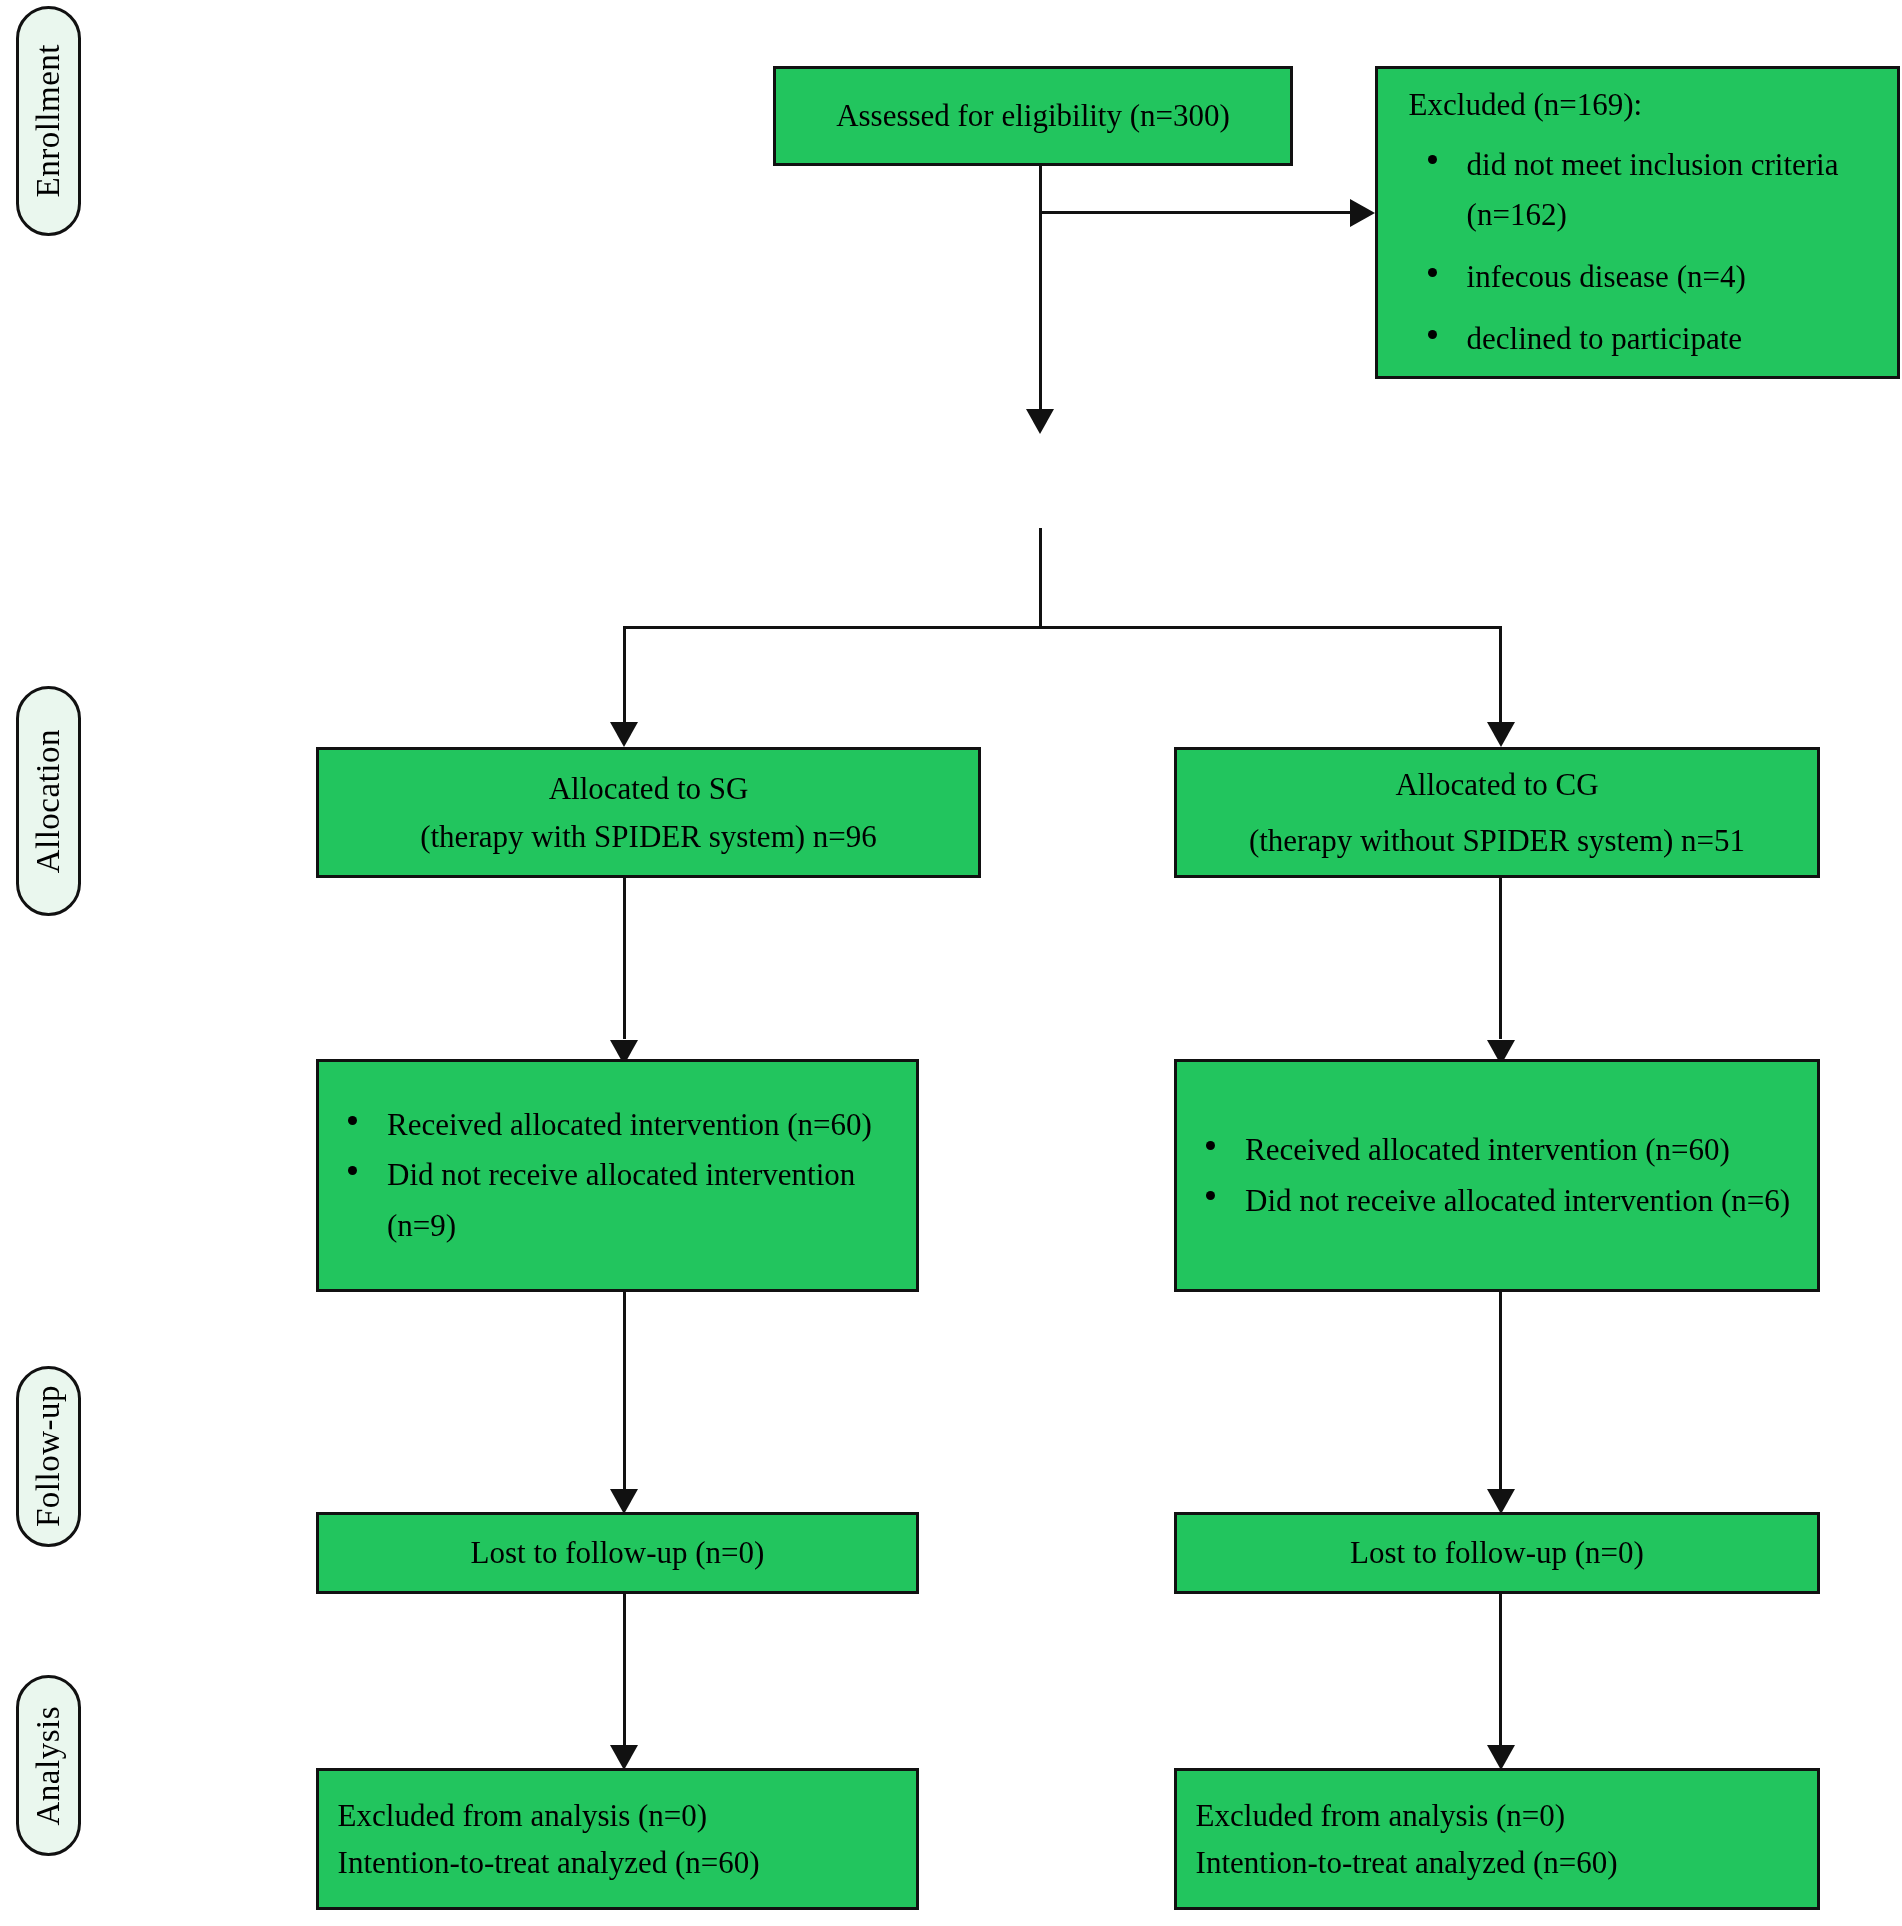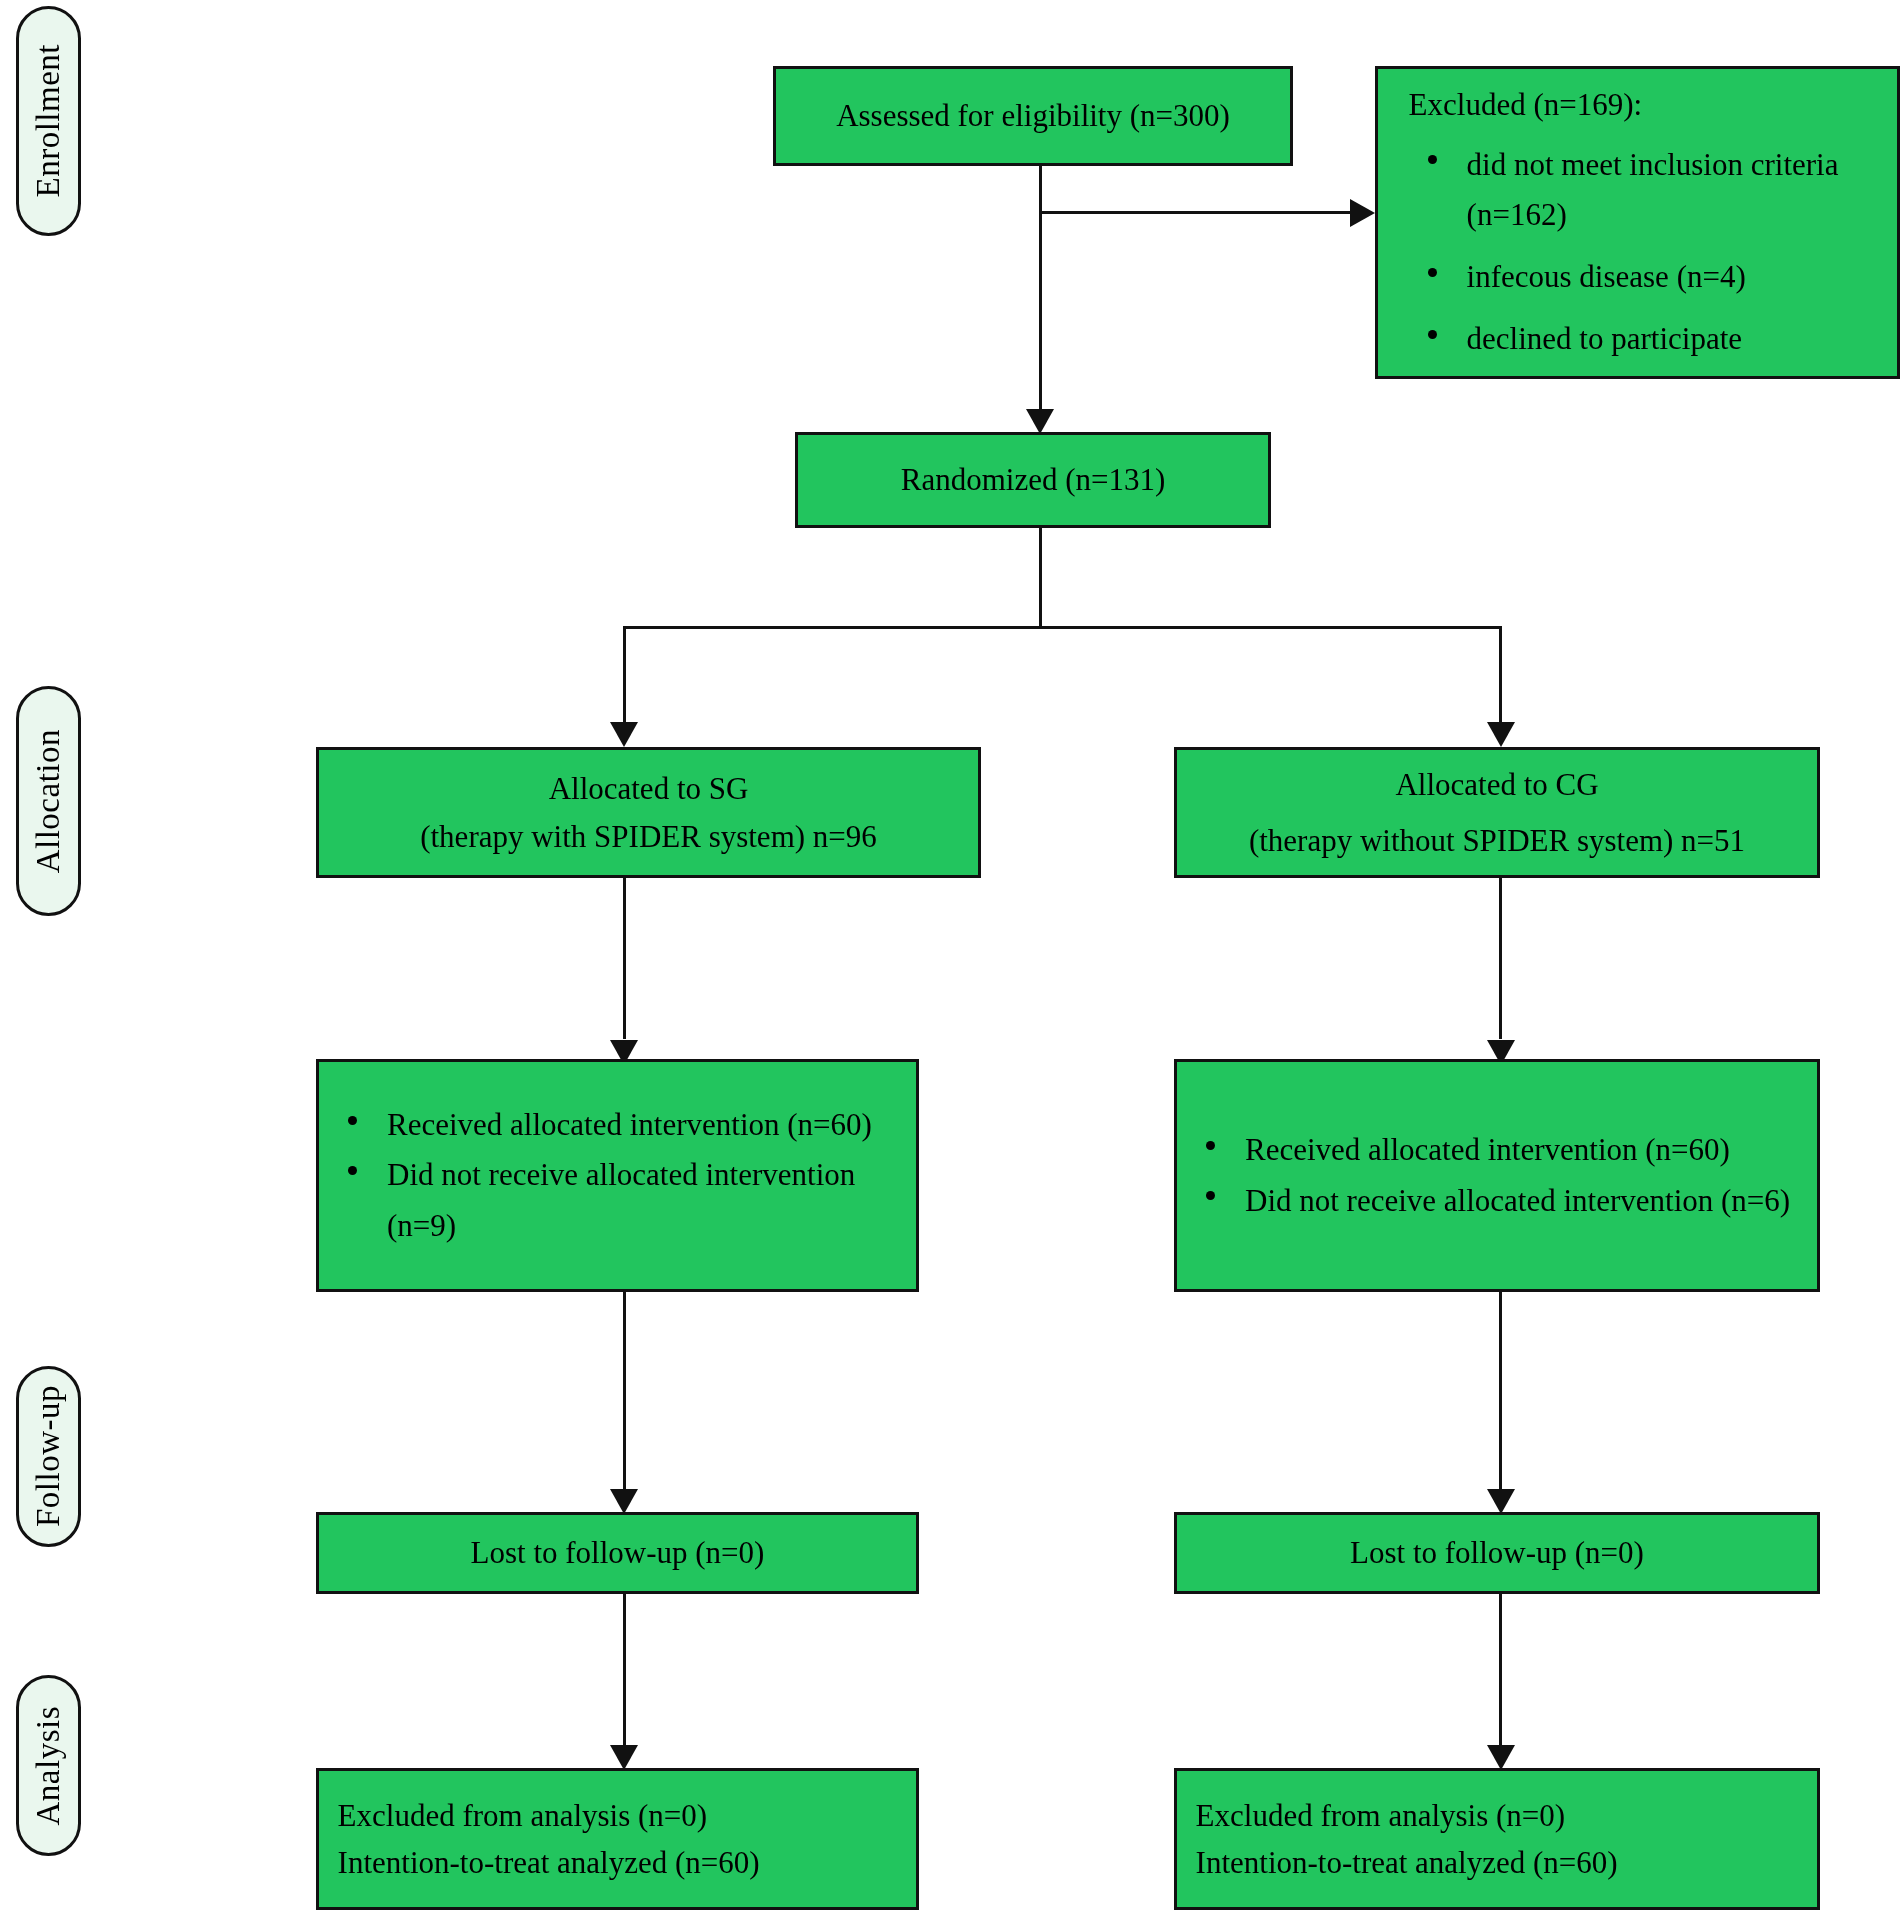--- a/index.html
+++ b/index.html
@@ -88,23 +88,20 @@
       </li>
     </ul>
   </div>
 
   <div class="vline" style="left:1039px;top:165px;height:244px;"></div>
   <div class="arrowdown" style="left:1026px;top:409px;"></div>
 
   <div class="hline" style="left:1039px;top:211px;width:311px;"></div>
   <div class="arrowright" style="left:1350px;top:199px;"></div>
 
-  <div class="node center" style="left:795px;top:432px;width:476px;height:96px;">
-    <div class="line">Randomized (n=131)</div>
-  </div>
 
   <div class="vline" style="left:1039px;top:528px;height:100px;"></div>
   <div class="hline" style="left:623px;top:626px;width:879px;"></div>
   <div class="vline" style="left:623px;top:626px;height:96px;"></div>
   <div class="vline" style="left:1499px;top:626px;height:96px;"></div>
   <div class="arrowdown" style="left:610px;top:722px;"></div>
   <div class="arrowdown" style="left:1487px;top:722px;"></div>
 
   <div class="node center" style="left:316px;top:747px;width:665px;height:131px;">
     <div class="line">Allocated to SG</div>

